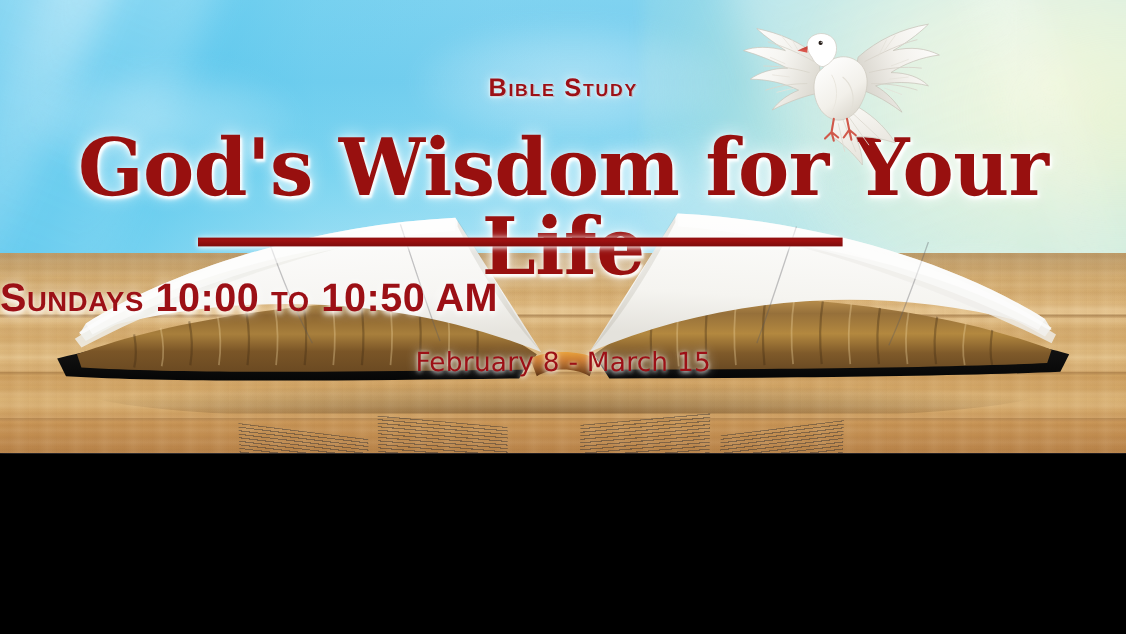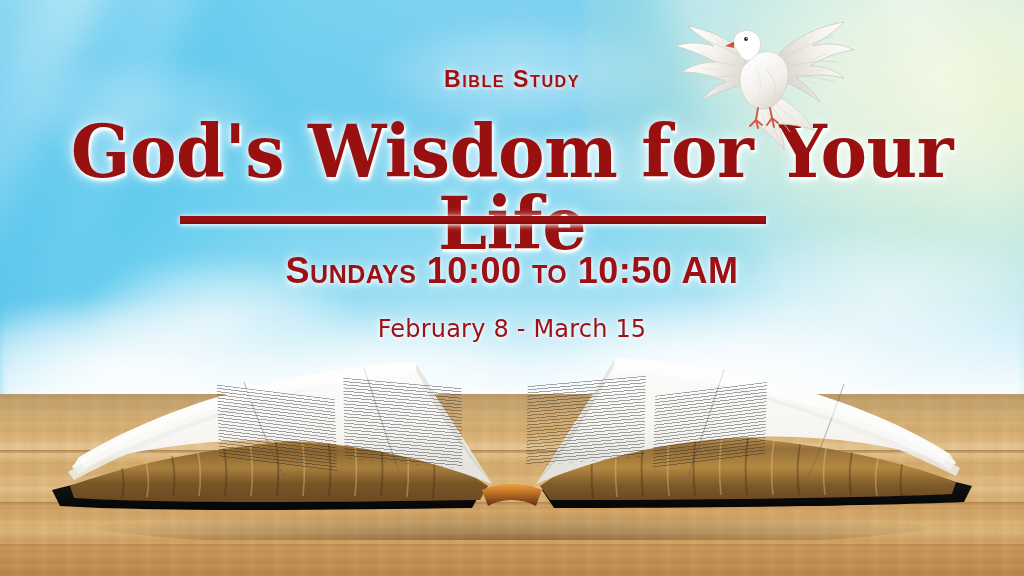--- a/index.html
+++ b/index.html
@@ -9,21 +9,21 @@
     background: #000;
   }
   body {
     font-family: "Liberation Sans", sans-serif;
   }
 
   
   .poster {
     position: relative;
     width: 1024px;
-    height: 576px;
+    height: 412px;
     overflow: hidden;
     background: #f9a8d4;
     user-select: none;
   }
 
   
   .sky-base {
     position: absolute;
     inset: 0;
     background:
@@ -176,21 +176,21 @@
     height: 8px;
     background: linear-gradient(to bottom, #8E0F0F 0%, #9E1111 35%, #7E0C0C 100%);
     box-shadow: 0 1px 4px rgba(255,255,255,0.85),
                 0 0 8px rgba(255,255,255,0.6);
   }
 
   .timeline {
     position: absolute;
     top: 250px;
     left: 0; right: 0;
-    text-align: center;
+    text-align: left;
     font-family: "Liberation Sans", sans-serif;
     font-weight: bold;
     font-size: 36px;
     font-variant: small-caps;
     letter-spacing: 0.5px;
     color: #9C1016;
     text-shadow: 0 2px 5px rgba(255,255,255,0.95),
                  0 0 12px rgba(255,255,255,0.85);
   }
 

